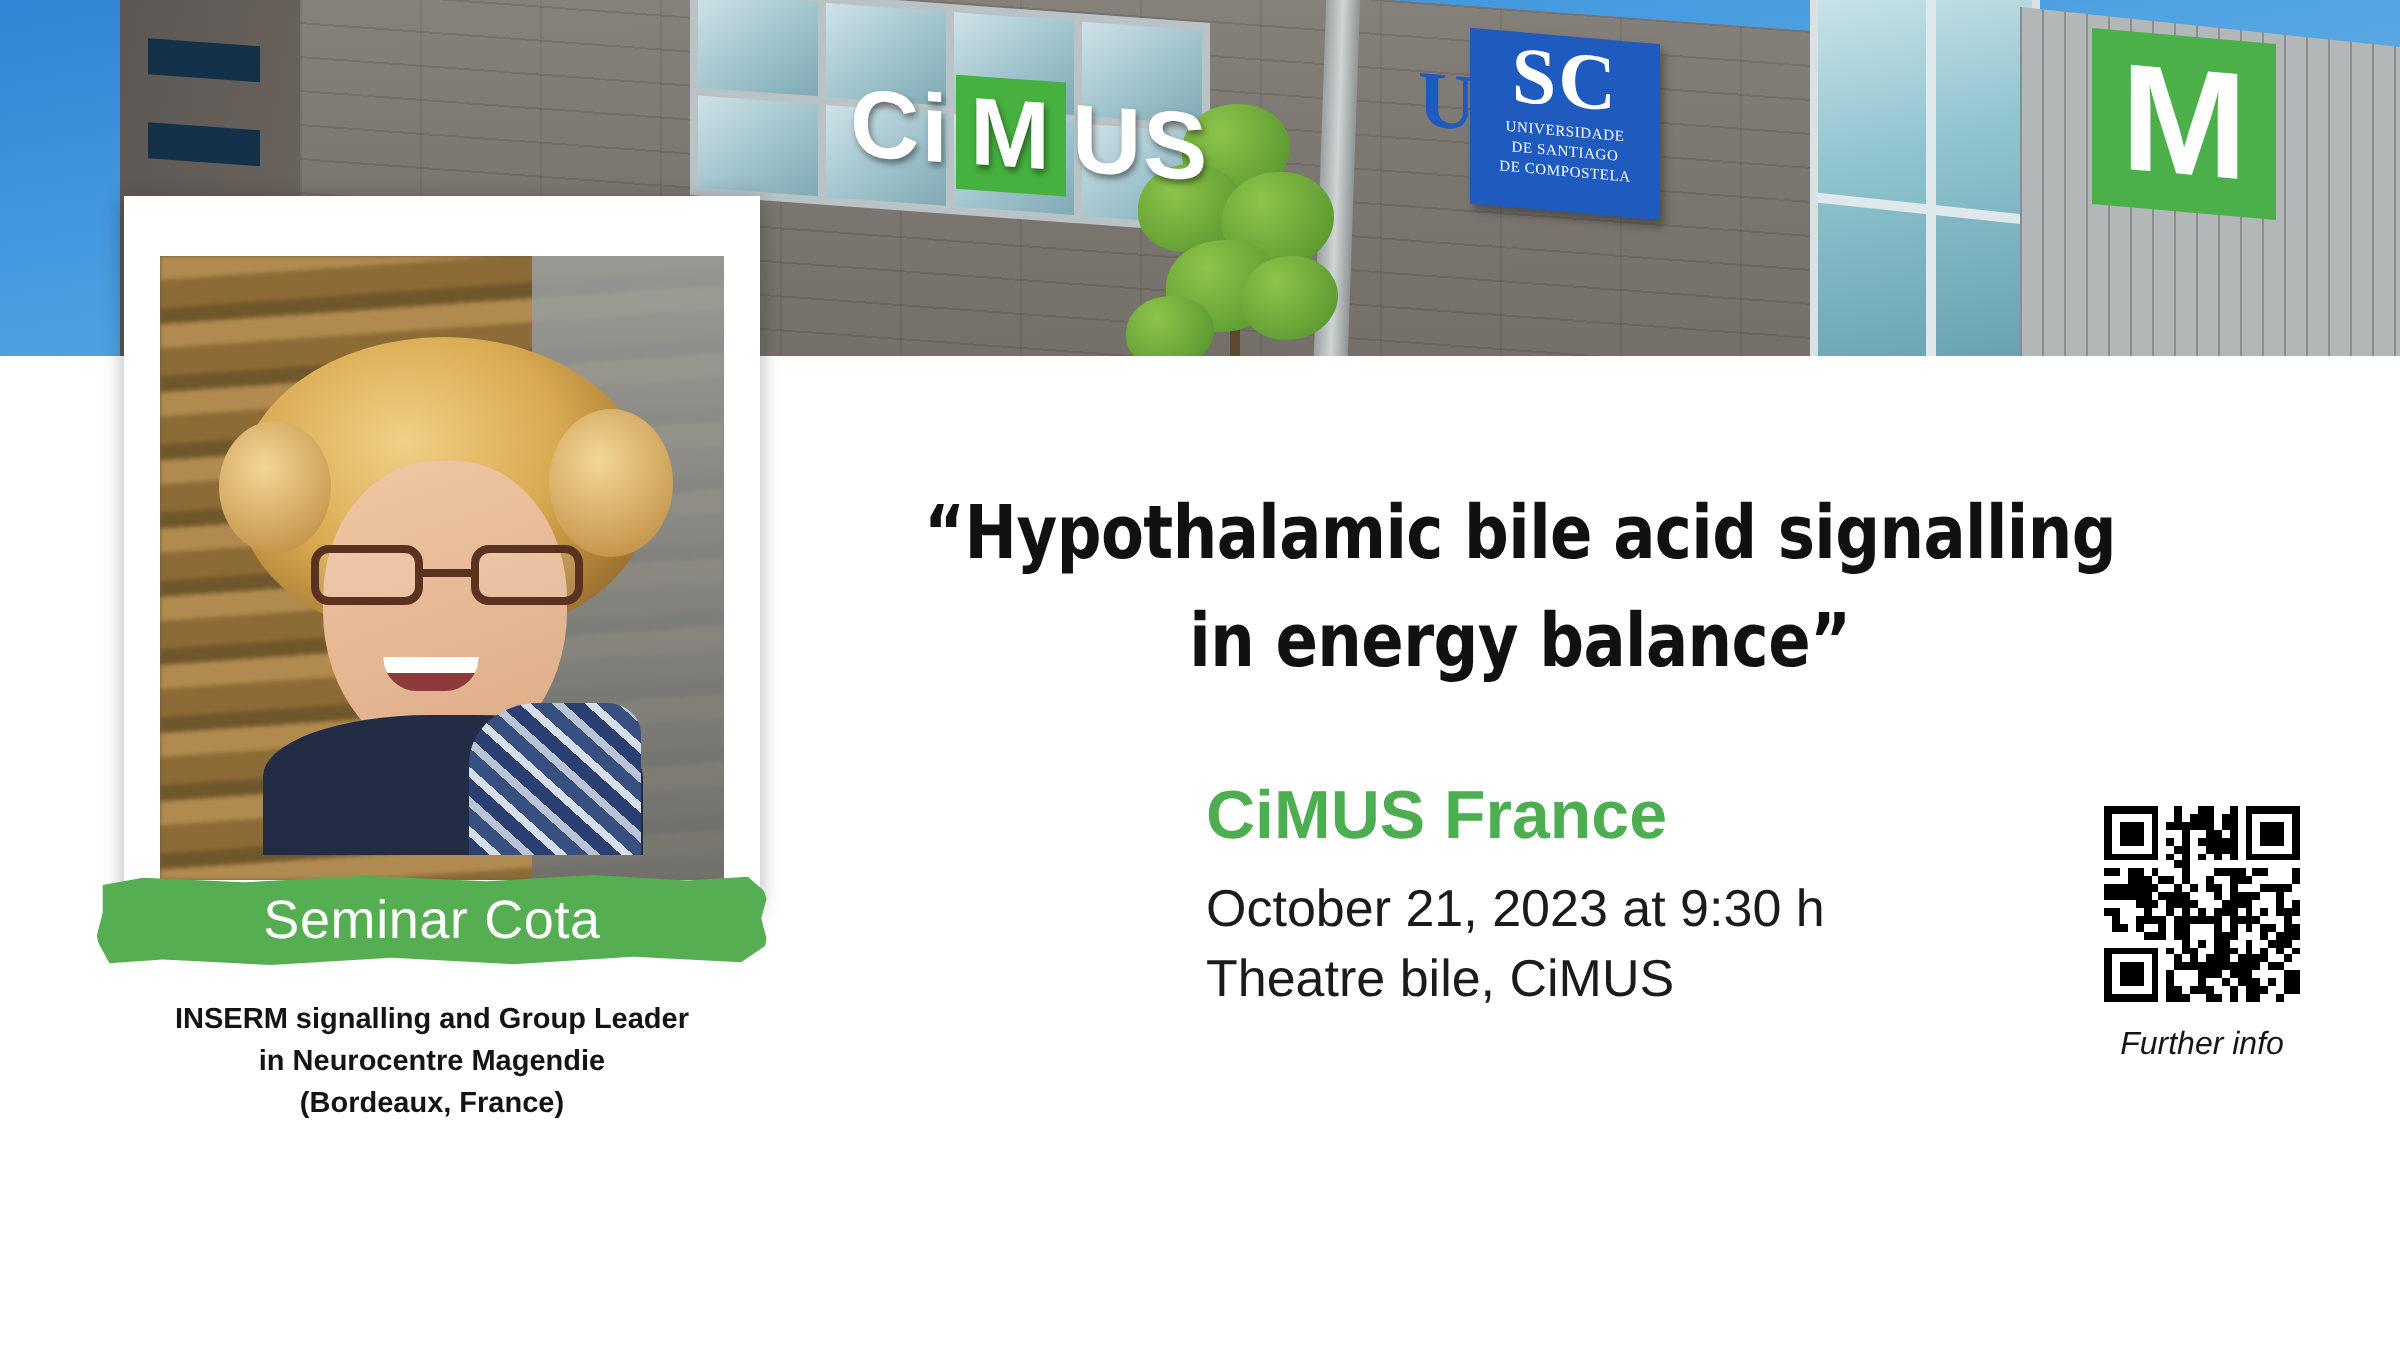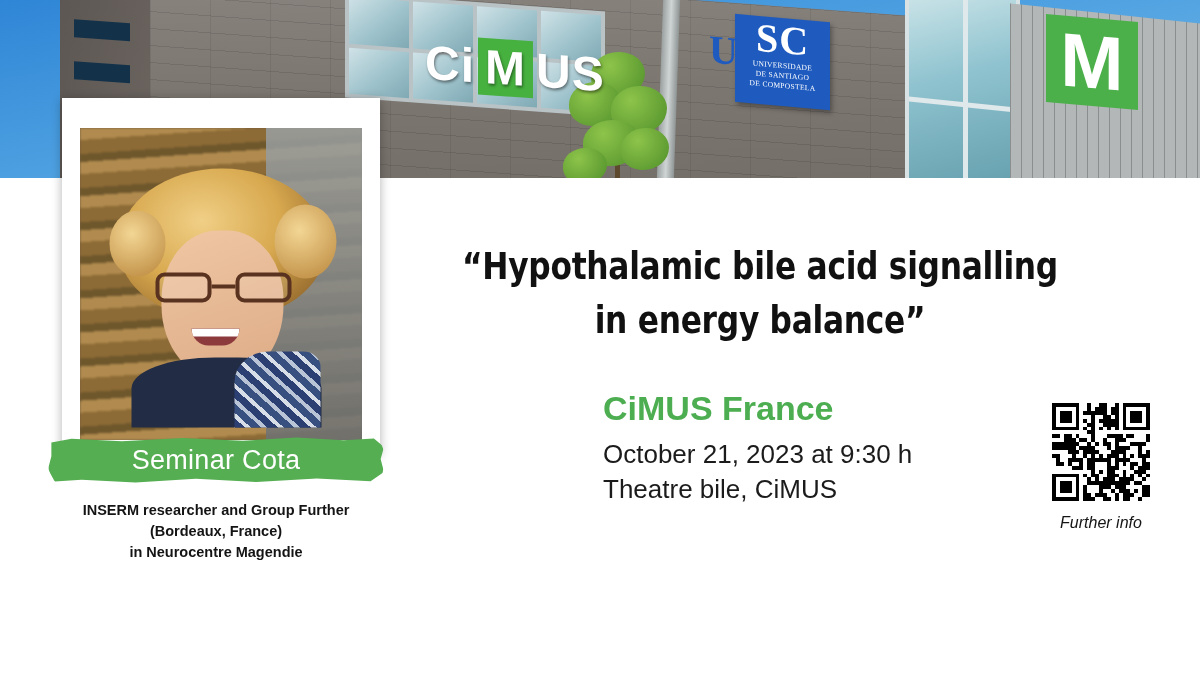--- a/index.html
+++ b/index.html
@@ -212,23 +212,23 @@
     <div class="scarf"></div>
   </div>
 </div>
 
 <div class="name-band">
   <div class="brush"></div>
   <span>Seminar Cota</span>
 </div>
 
 <div class="affil">
-  <div>INSERM researcher and Group Further</div>
+  <div>INSERM signalling and Group Leader</div>
+  <div>in Neurocentre Magendie</div>
   <div>(Bordeaux, France)</div>
-  <div>in Neurocentre Magendie</div>
 </div>
 
 <div class="talk-title">
   <div>“Hypothalamic bile acid signalling</div>
   <div>in energy balance”</div>
 </div>
 <div class="seminar">CiMUS France</div>
 <div class="when">October 21, 2023 at 9:30 h</div>
 <div class="where">Theatre bile, CiMUS</div>
 

